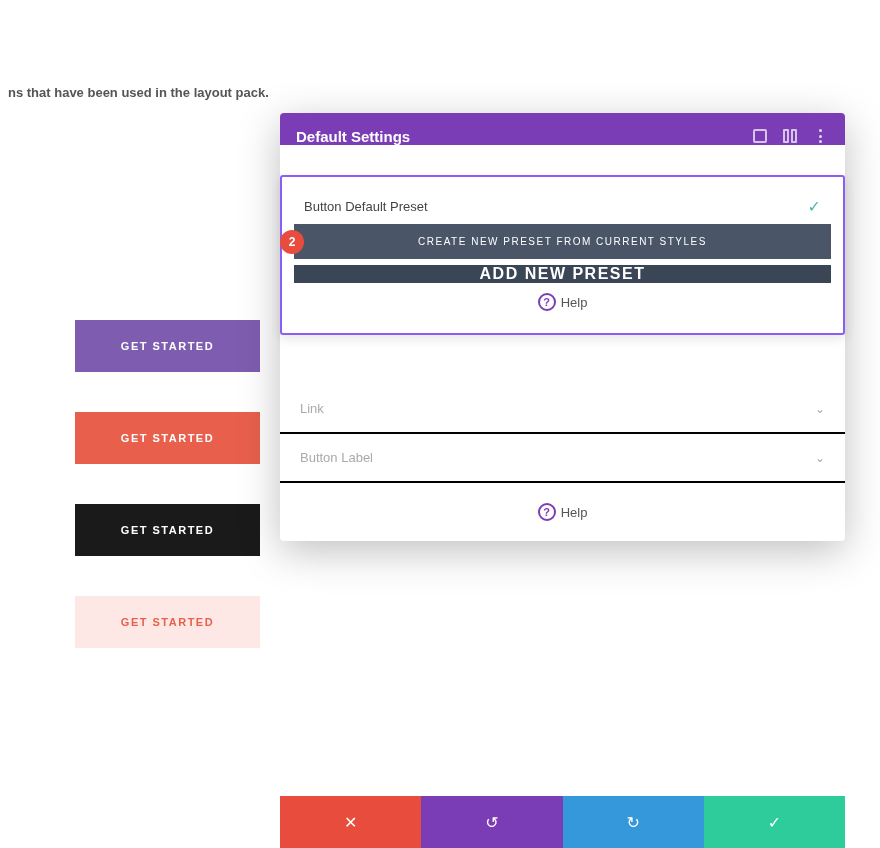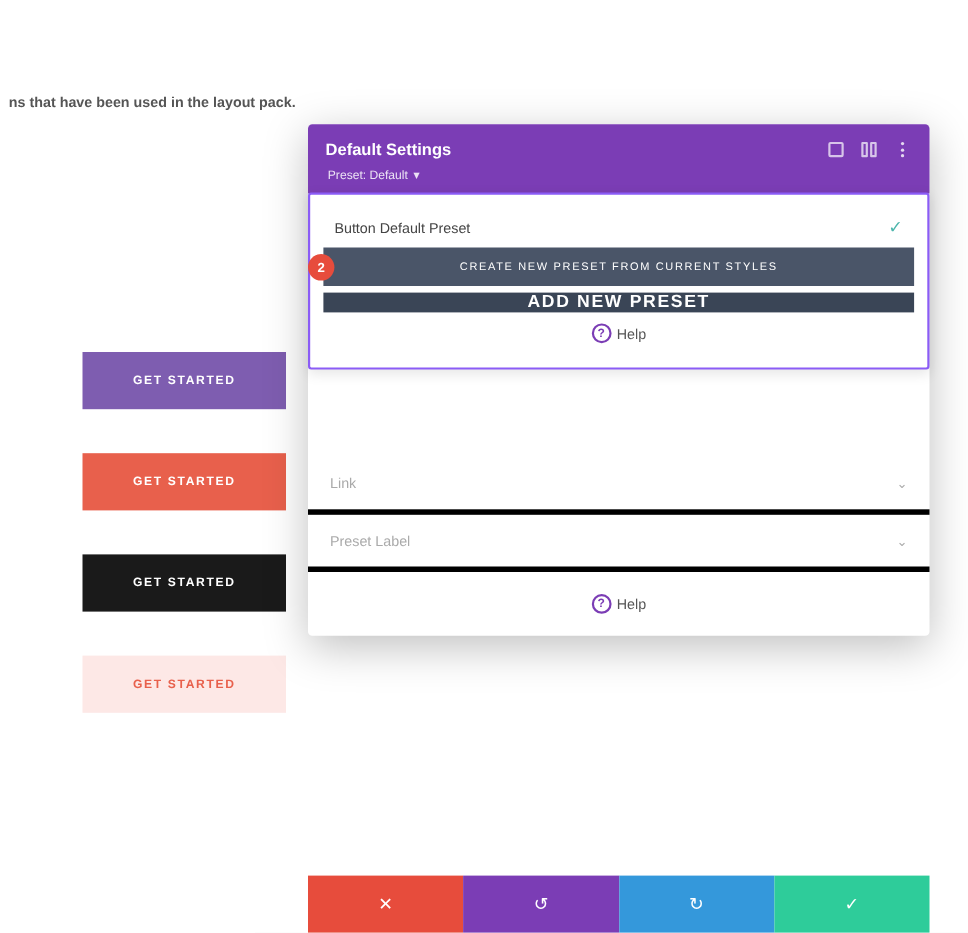--- a/index.html
+++ b/index.html
@@ -225,21 +225,21 @@
     
     .modal-body {
       padding: 0;
     }
 
     .section-row {
       display: flex;
       align-items: center;
       justify-content: space-between;
       padding: 16px 20px;
-      border-bottom: 5px solid #000000;
+      border-bottom: 2px solid #000000;
       cursor: pointer;
     }
 
     .section-label {
       font-size: 13px;
       color: #aaa;
     }
 
     .chevron-icon {
       color: #aaa;
@@ -354,24 +354,20 @@
         </div>
         <div class="header-icon">
           <div class="three-dots">
             <div class="dot"></div>
             <div class="dot"></div>
             <div class="dot"></div>
           </div>
         </div>
       </div>
     </div>
-    <div class="modal-preset-label">
-      <span>Preset: Default</span>
-      <span>▾</span>
-    </div>
   </div>
 
   <div class="dropdown-panel">
 
     <div class="preset-item">
       <span>Button Default Preset</span>
       <span class="preset-checkmark">✓</span>
     </div>
 
     <div class="create-preset-btn-wrapper">
@@ -386,21 +382,21 @@
       <span>Help</span>
     </div>
   </div>
 
   <div class="modal-body" style="margin-top: 240px;">
     <div class="section-row">
       <span class="section-label">Link</span>
       <span class="chevron-icon">⌄</span>
     </div>
     <div class="section-row">
-      <span class="section-label">Preset Label</span>
+      <span class="section-label">Button Label</span>
       <span class="chevron-icon">⌄</span>
     </div>
     <div class="modal-footer-help">
       <div class="help-icon">?</div>
       <span>Help</span>
     </div>
   </div>
 </div>
 
 <div class="bottom-bar">

